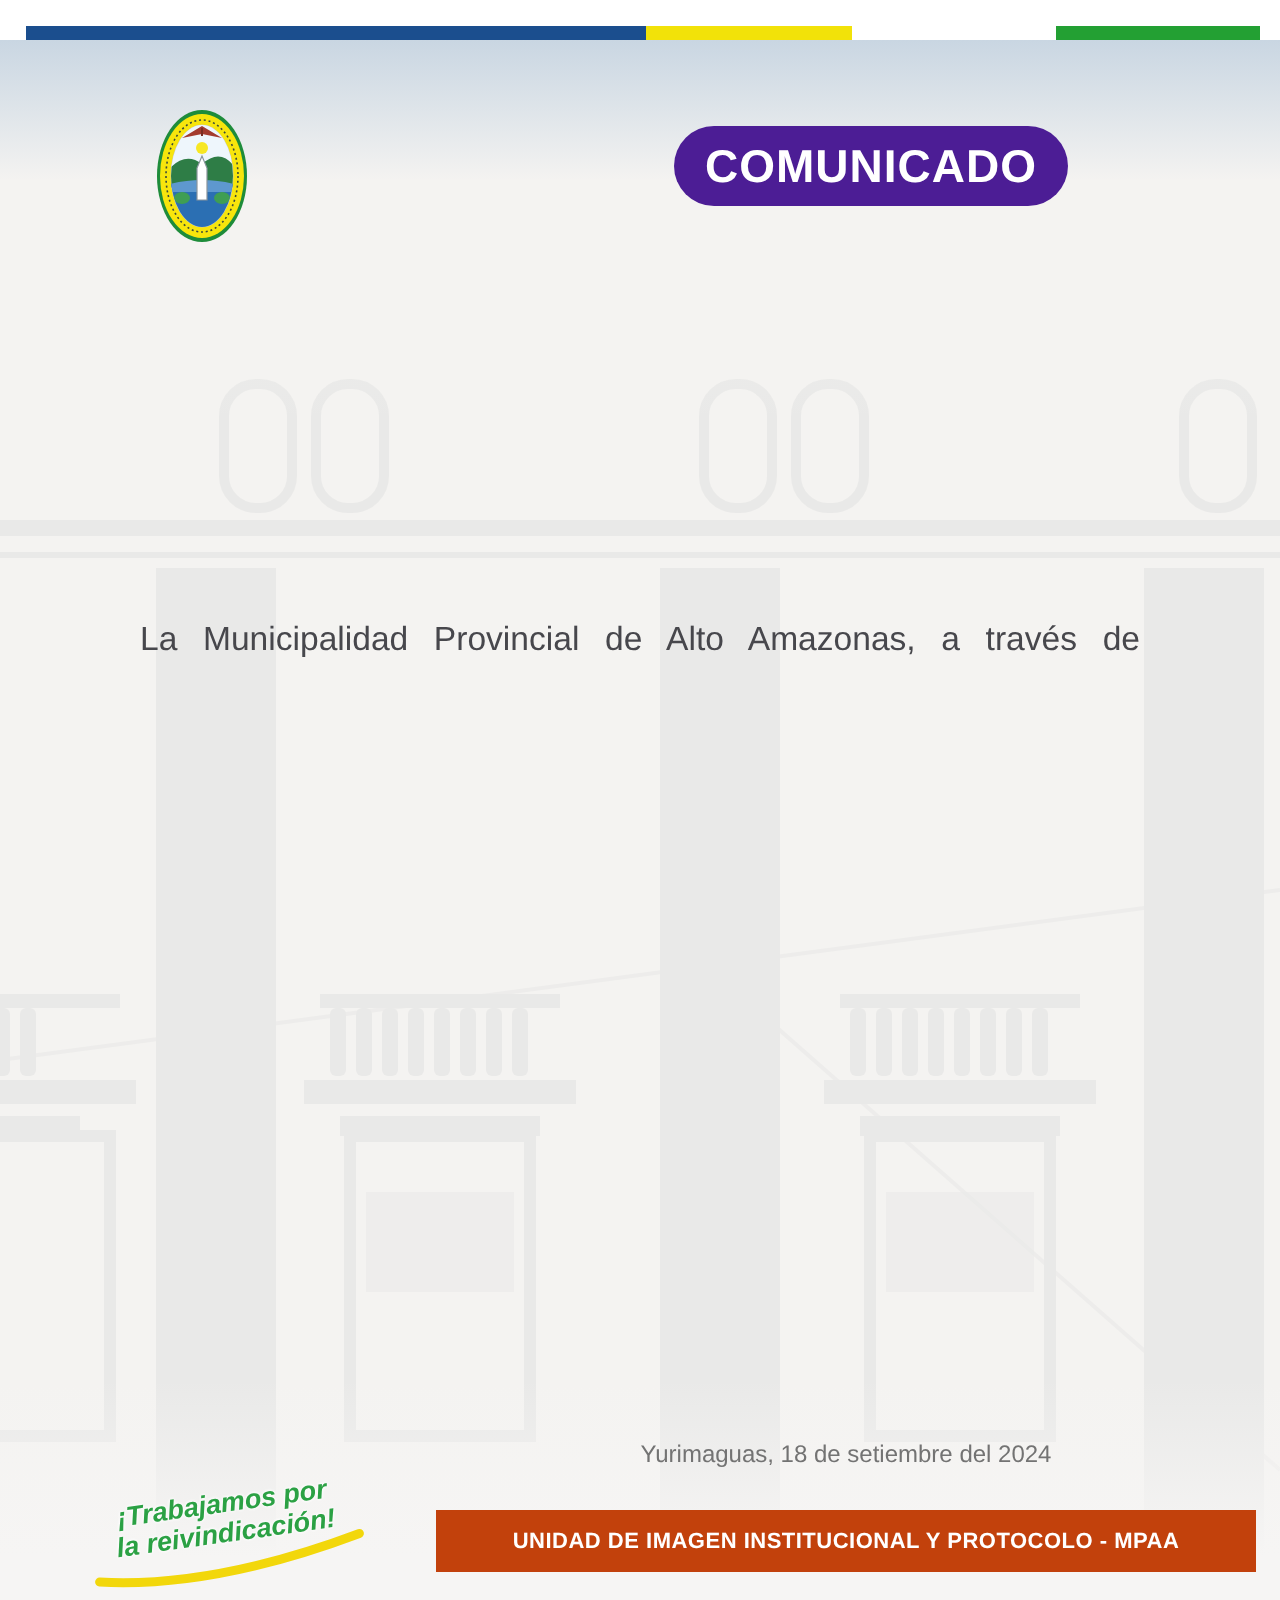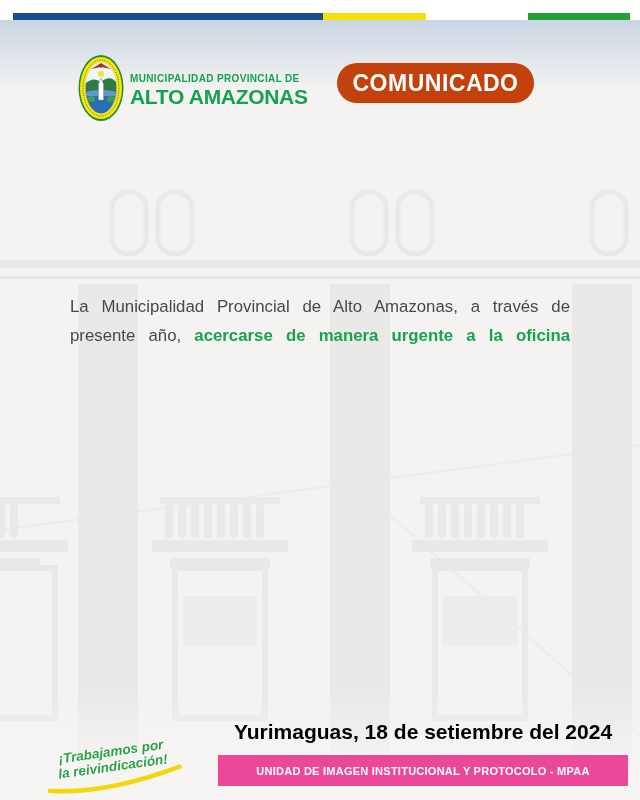--- a/index.html
+++ b/index.html
@@ -21,43 +21,43 @@
   .seg-yellow { left:323px; width:103px; background:#f2e209; }
   .seg-green  { left:528px; width:102px; background:#23a033; }
   .header-gradient { position:absolute; left:0; top:20px; width:640px; height:70px;
     background:linear-gradient(to bottom,#c9d6e2,rgba(244,243,241,0)); }
 
   
   .emblem { position:absolute; left:78px; top:54px; width:46px; height:68px; }
   .org-text { position:absolute; left:130px; top:73px; width:200px; }
   .org-line1 { color:#16a14f; font-weight:bold; font-size:10px; letter-spacing:.35px; white-space:nowrap; }
   .org-line2 { color:#16a14f; font-weight:bold; font-size:21px; letter-spacing:-.3px; margin-top:1px; white-space:nowrap; }
-  .badge { position:absolute; left:337px; top:63px; width:197px; height:40px; background:#c2410c;
+  .badge { position:absolute; left:337px; top:63px; width:197px; height:40px; background:#4c1d95;
     border-radius:20px; display:flex; align-items:center; justify-content:center;
     color:#ffffff; font-weight:bold; font-size:23px; letter-spacing:.5px; }
 
   
-  .body-text { position:absolute; left:70px; top:293px; width:500px;
+  .body-text { position:absolute; left:70px; top:306px; width:500px;
     color:#47474c; font-size:16.8px; line-height:28.6px; }
   .body-line { text-align:justify; text-align-last:justify; white-space:normal; }
   .body-line.last { text-align-last:left; }
   .hl { color:#17a24e; font-weight:bold; }
 
   
   .slogan { position:absolute; left:38px; top:744px; width:150px; text-align:center;
     transform:rotate(-8deg); color:#2ba144; font-weight:bold; font-style:italic;
     font-size:13.5px; line-height:15px;
     text-shadow:0 0 2px #ffffff,0 0 2px #ffffff; }
   .slogan svg { display:block; margin:-1px auto 0; }
 
   
   .date-line { position:absolute; left:218px; top:720px; width:410px; text-align:center;
-    color:#000000; font-weight:bold; font-size:21px; }
+    color:#737373; font-weight:normal; font-size:12px; }
   .footer-bar { position:absolute; left:218px; top:755px; width:410px; height:31px;
-    background:#ec4899; display:flex; align-items:center; justify-content:center;
+    background:#c2410c; display:flex; align-items:center; justify-content:center;
     color:#ffffff; font-size:11px; font-weight:bold; letter-spacing:.25px; white-space:pre; }
   .footer-bar .heavy { font-weight:900; }
 </style>
 </head>
 <body>
 
 <div class="page">
 
   <svg class="watermark" viewBox="0 0 640 800" aria-hidden="true">
     <g fill="#6b747c" stroke="#6b747c">
@@ -159,30 +159,25 @@
       <path d="M7,30 Q15,22 23,28 Q32,20 39,29 L39,40 L7,40 Z" fill="#2e7d46"></path>
       <rect x="7" y="38" width="32" height="22" fill="#2b6fb3"></rect>
       <path d="M7,38 Q23,34 39,38 L39,42 L7,42 Z" fill="#5e98cf"></path>
       <path d="M20.5,46 L20.5,30 L23,24 L25.5,30 L25.5,46 Z" fill="#ffffff" stroke="#8a949c" stroke-width=".6"></path>
       <ellipse cx="13" cy="45" rx="4" ry="3" fill="#3f9e53"></ellipse>
       <ellipse cx="33" cy="45" rx="4" ry="3" fill="#3f9e53"></ellipse>
       <ellipse cx="23" cy="20" rx="3" ry="3" fill="#f7e50c" opacity=".9"></ellipse>
     </g>
   </svg>
 
-  <div class="org-text">
-    <div class="org-line1">MUNICIPALIDAD PROVINCIAL DE</div>
-    <div class="org-line2">ALTO AMAZONAS</div>
-  </div>
 
   <div class="badge">COMUNICADO</div>
 
   <div class="body-text">
       <div class="body-line"><span>La Municipalidad Provincial de Alto Amazonas, a través de</span></div>
-      <div class="body-line"><span>presente año, </span><span class="hl">acercarse de manera urgente a la oficina</span></div>
     </div>
 
   <div class="slogan">
     <div>¡Trabajamos por</div>
     <div>la reivindicación!</div>
     <svg width="140" height="16" viewBox="0 0 140 16" aria-hidden="true">
       <path d="M4,9 Q60,20 136,3" fill="none" stroke="#f2d70b" stroke-width="4.5" stroke-linecap="round"></path>
     </svg>
   </div>
 

